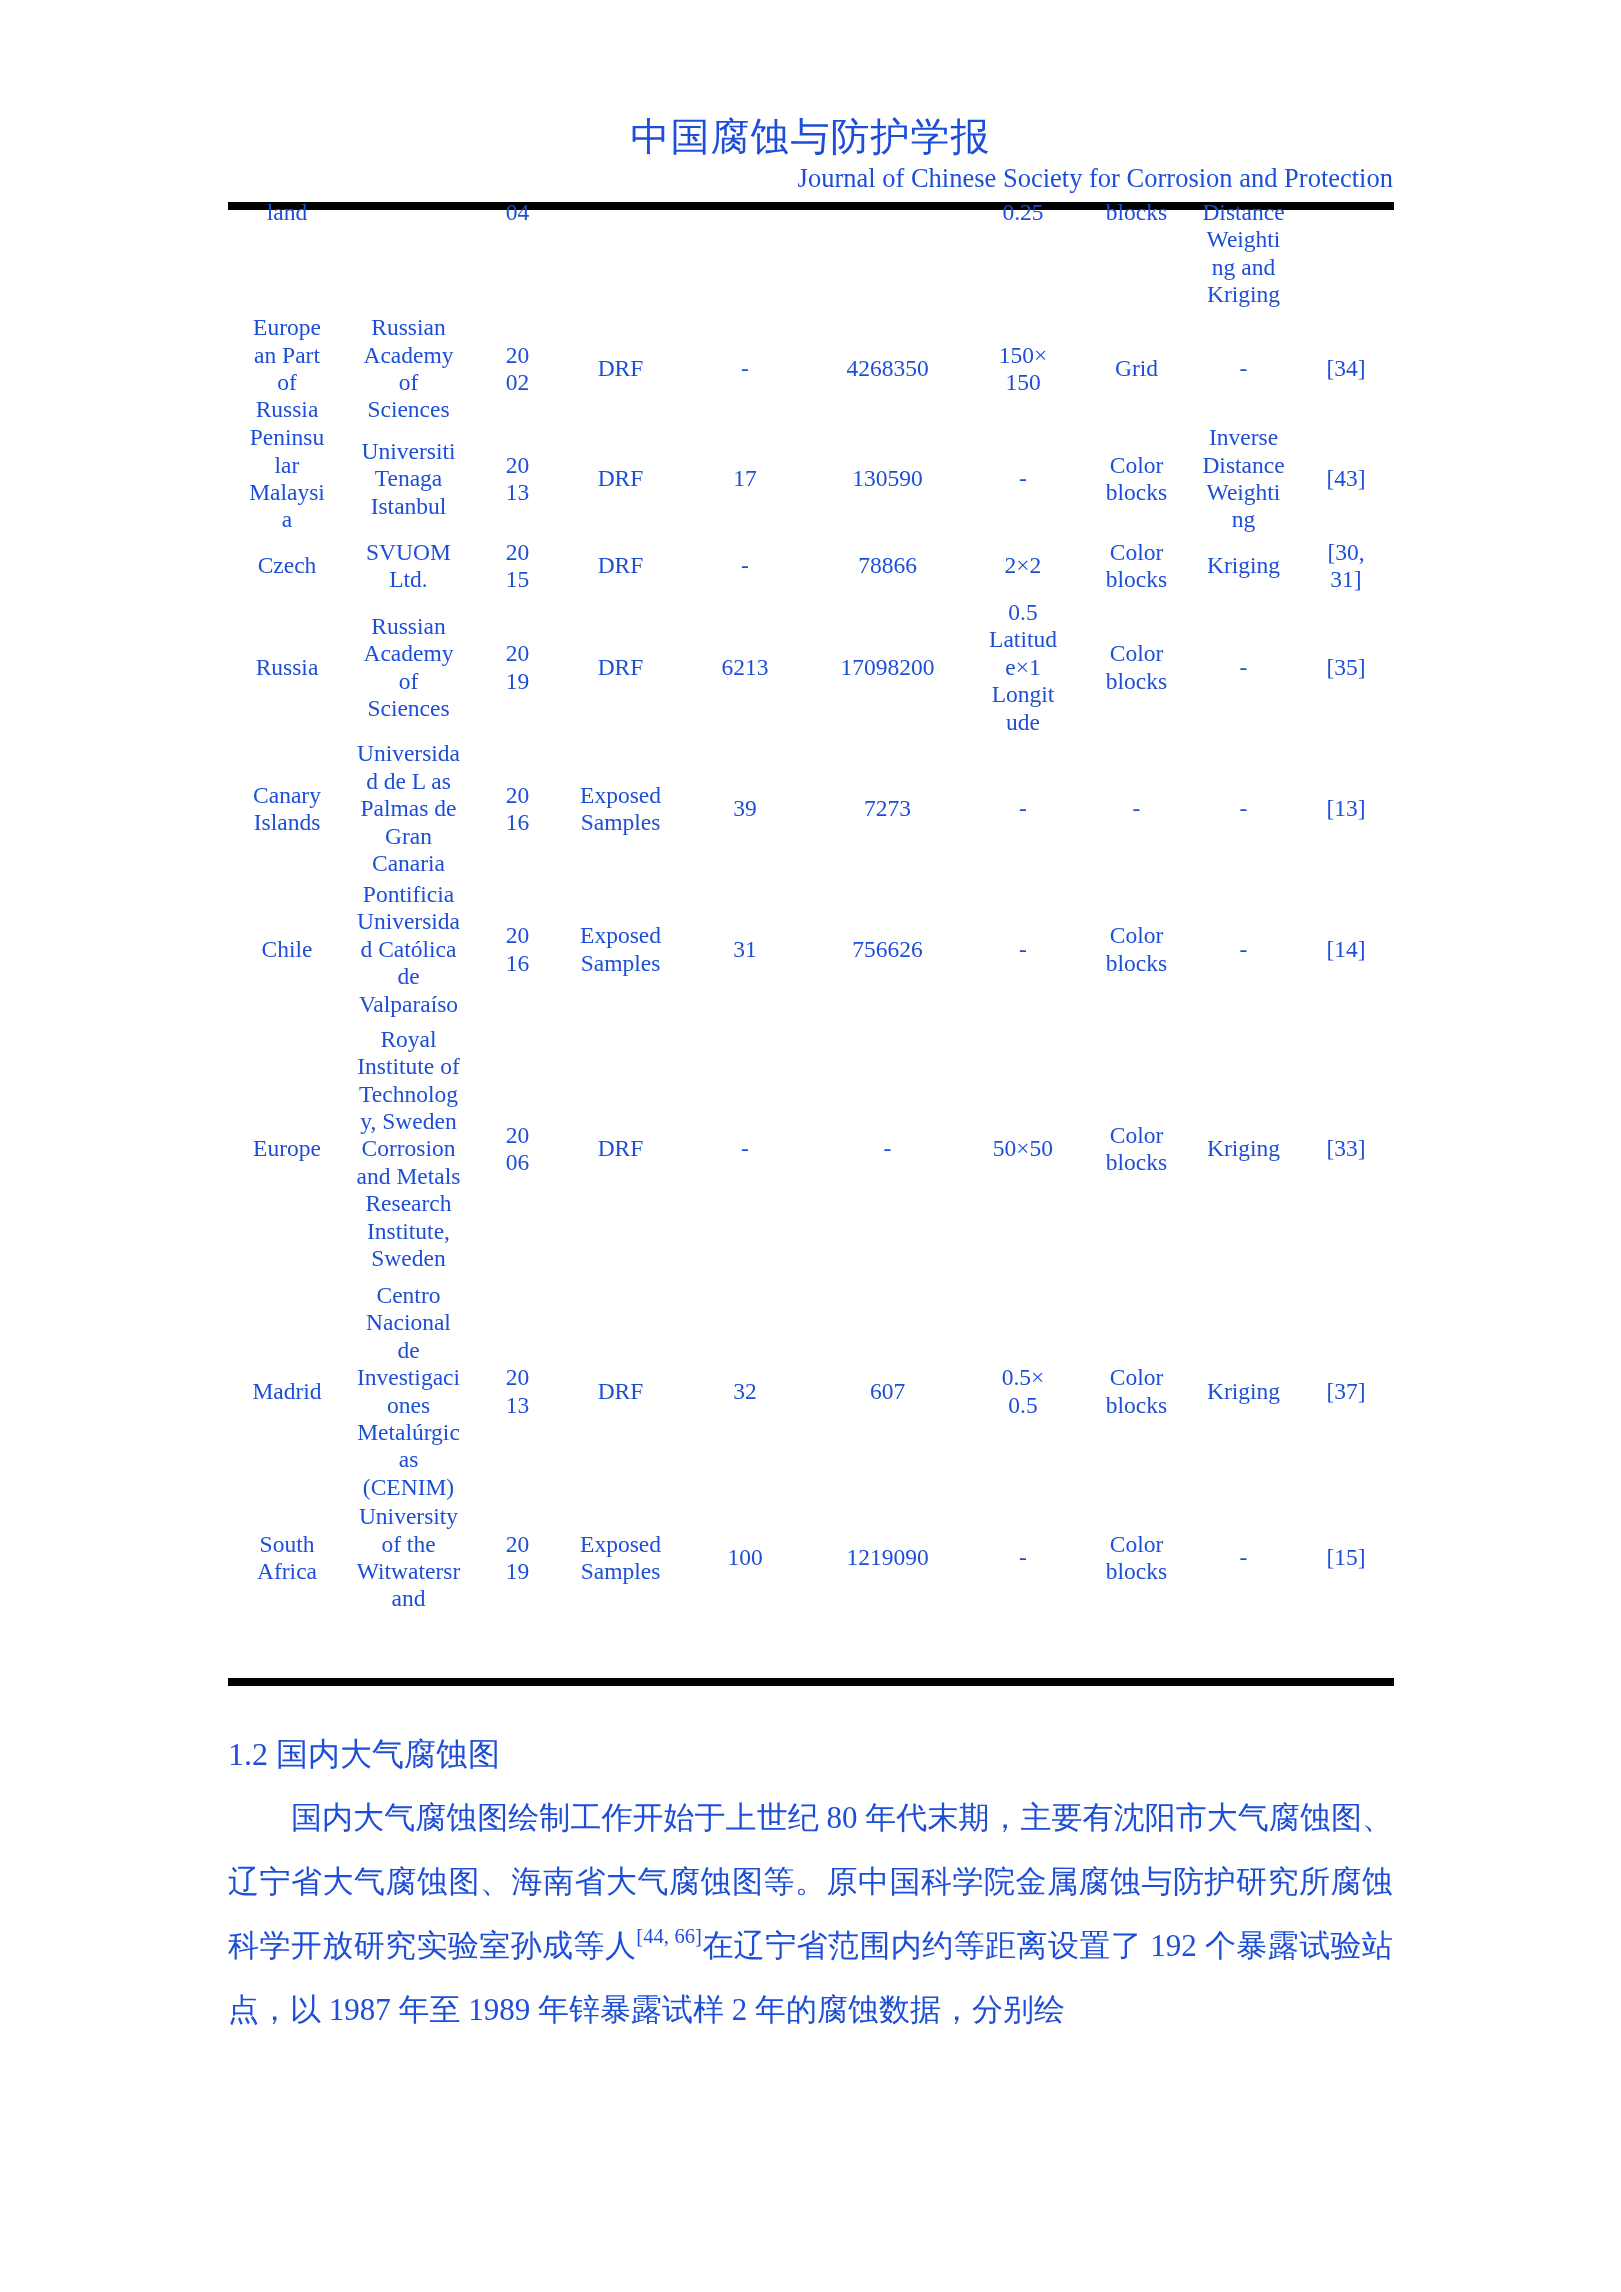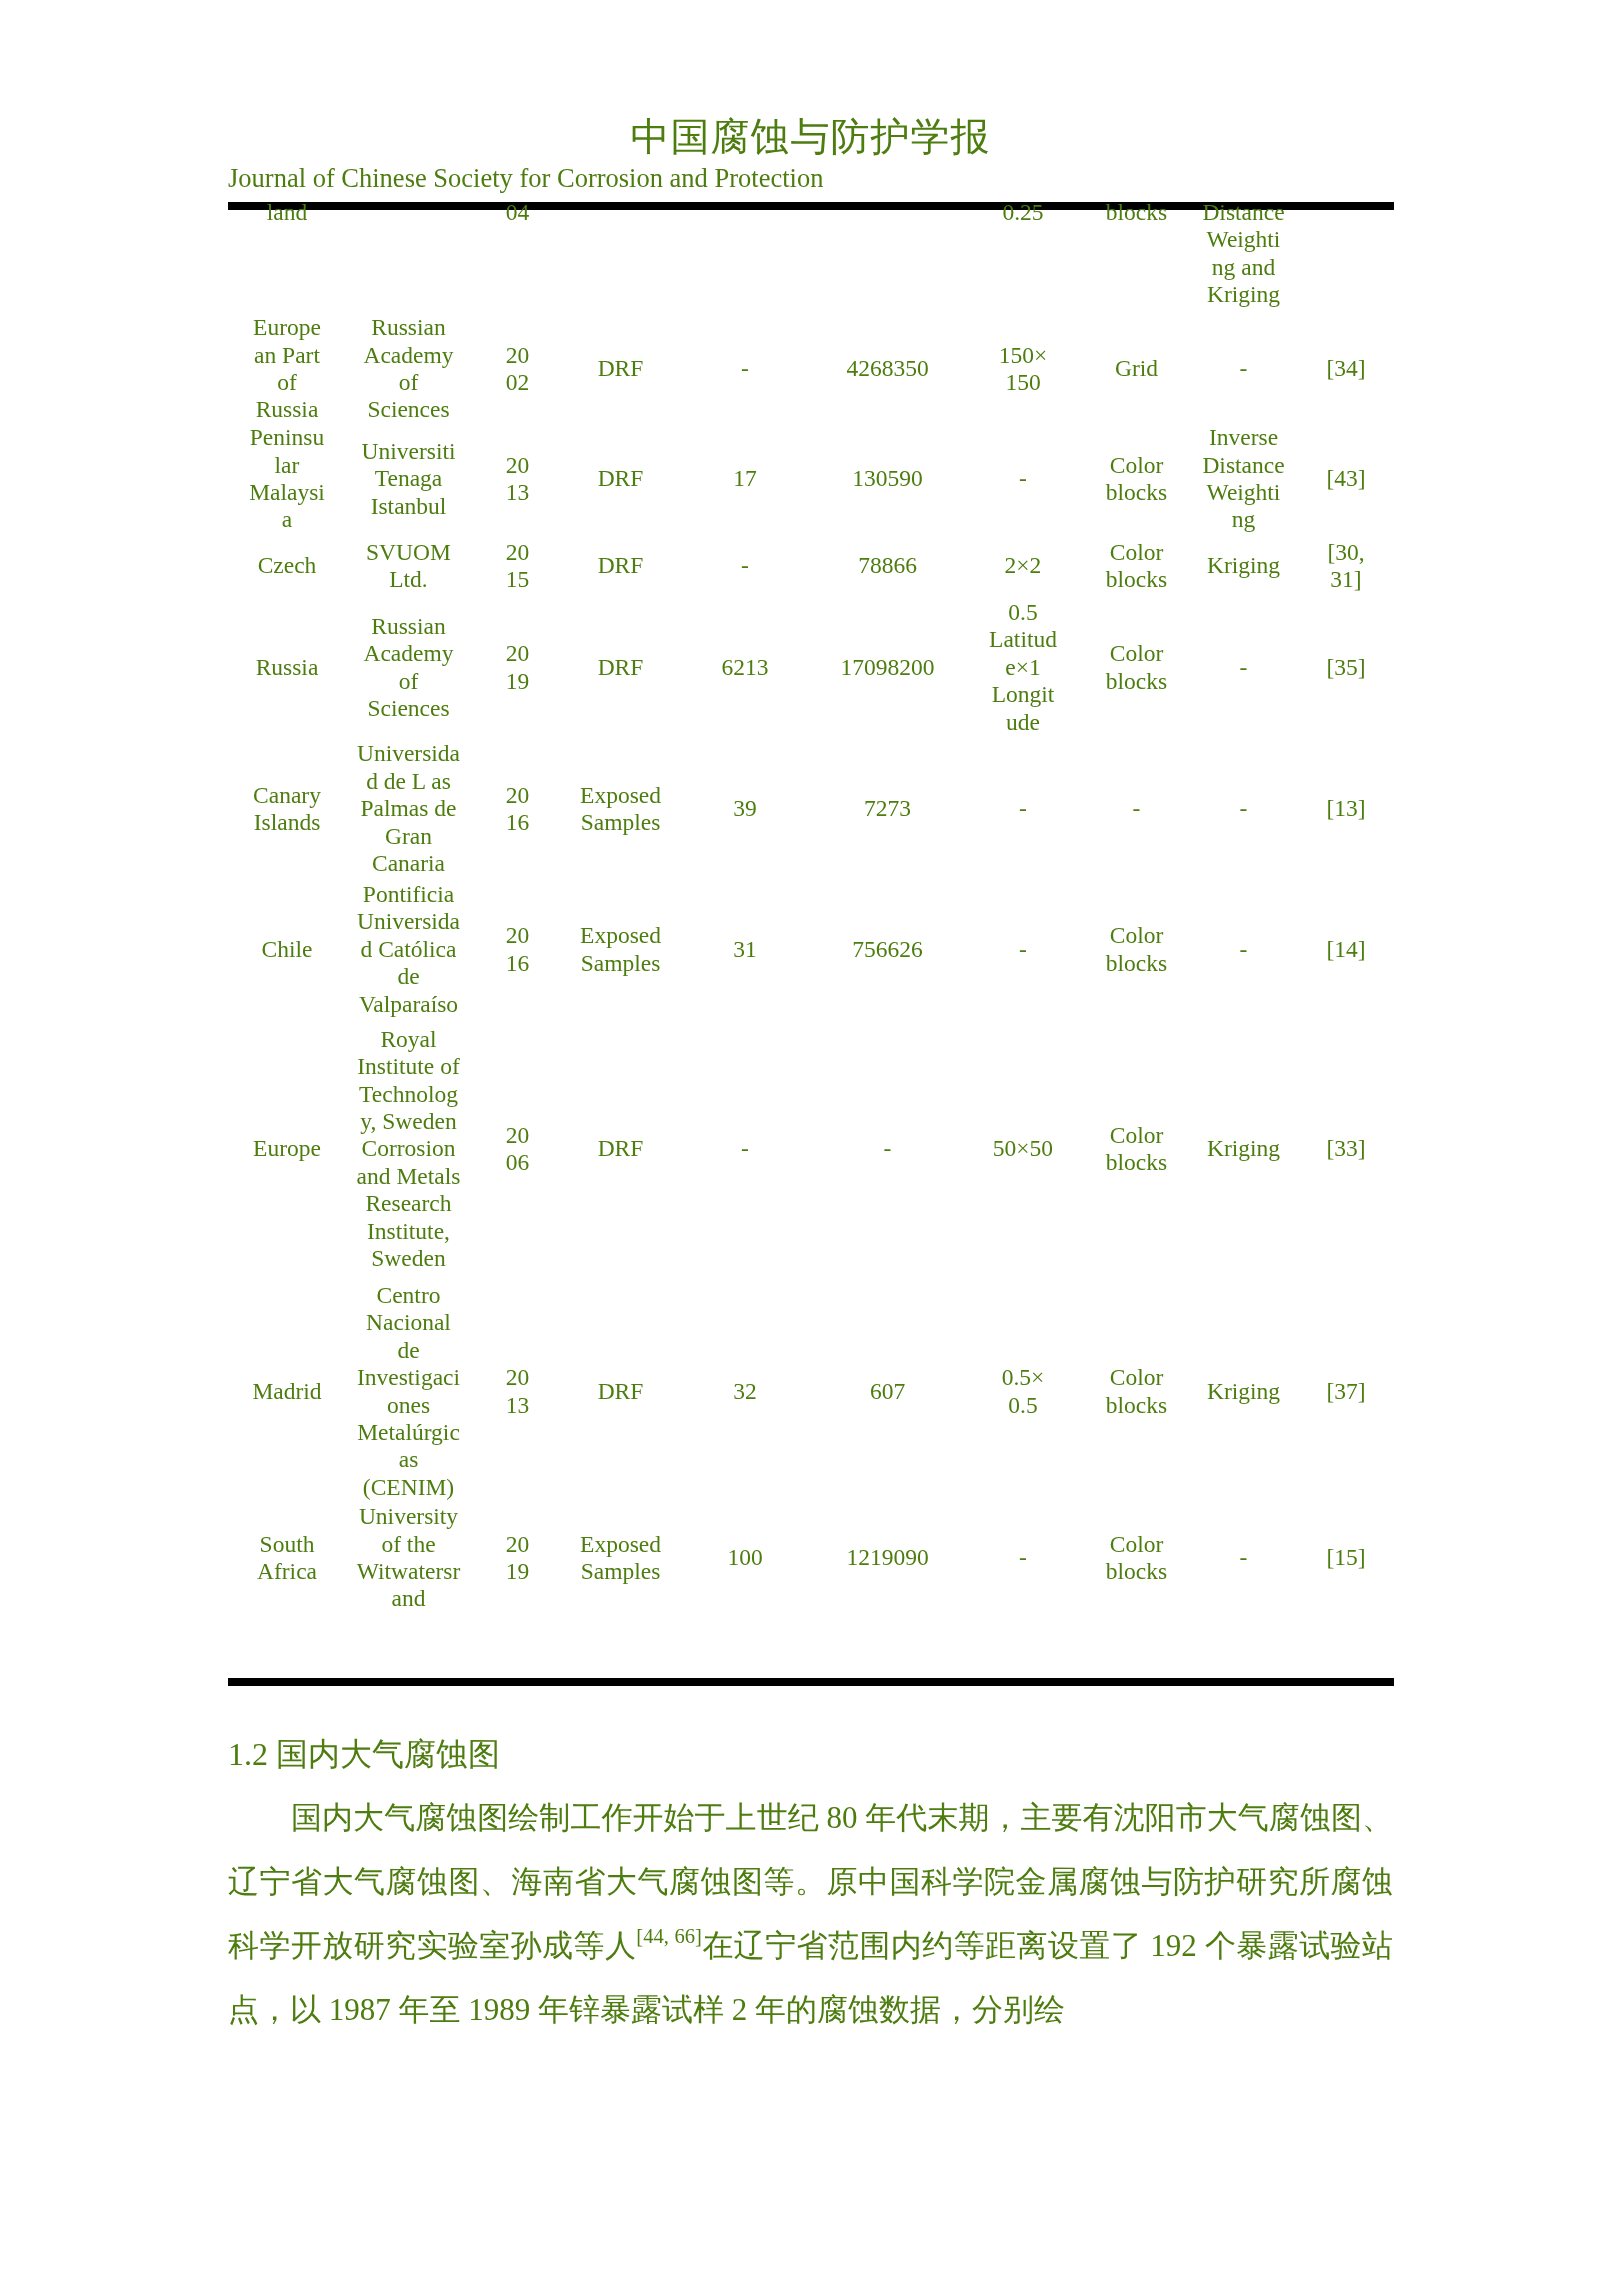--- a/index.html
+++ b/index.html
@@ -3,41 +3,41 @@
 <meta charset="utf-8">
 <style>
   * { margin: 0; padding: 0; box-sizing: border-box; }
   html, body { background: #888; }
   .page {
     position: relative;
     width: 1621px;
     height: 2293px;
     margin: 0 auto;
     background: #ffffff;
-    color: #4d7c0f;
+    color: #1d4ed8;
     font-family: "Liberation Serif", "DejaVu Serif", serif;
     overflow: hidden;
   }
   .masthead-zh {
     position: absolute;
     left: 228px;
     width: 1165px;
     top: 114px;
     text-align: center;
     font-size: 39px;
     line-height: 45px;
     letter-spacing: 1px;
     white-space: nowrap;
   }
   .masthead-en {
     position: absolute;
     left: 228px;
     width: 1165px;
     top: 163px;
-    text-align: left;
+    text-align: right;
     font-size: 26.5px;
     line-height: 31px;
     white-space: nowrap;
   }
   .rule {
     position: absolute;
     left: 228px;
     width: 1166px;
     height: 7.8px;
     background: #000000;

